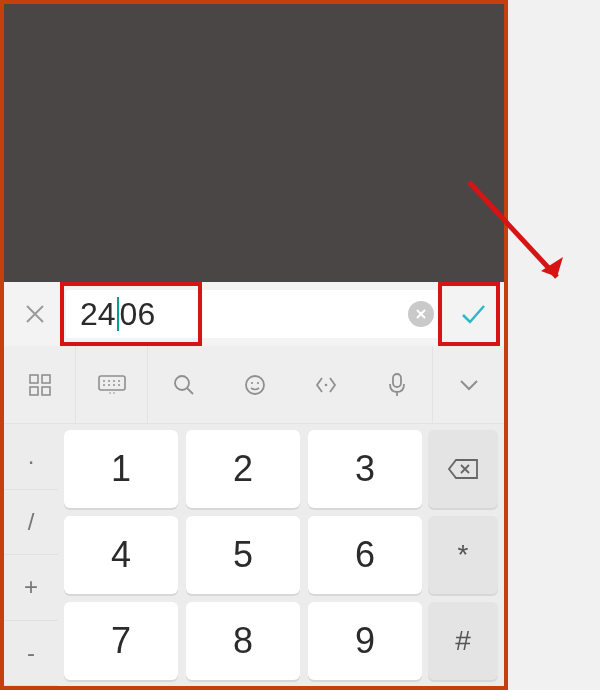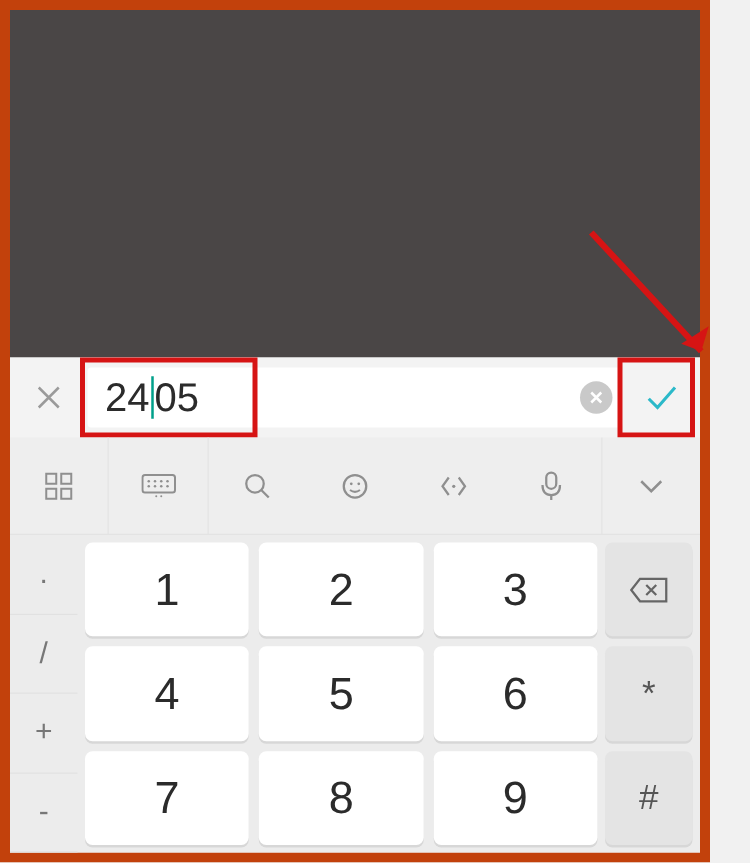--- a/index.html
+++ b/index.html
@@ -1,17 +1,17 @@
 <!DOCTYPE html>
 <html><head>
 <meta charset="utf-8">
 <style>
   *{box-sizing:border-box;margin:0;padding:0;font-family:Arial,Helvetica,sans-serif;-webkit-user-select:none;user-select:none}
   html,body{width:600px;height:690px;overflow:hidden;background:#f1f1f1}
-  .frame{position:relative;width:568px;height:690px;border:8px solid #c2410c}
+  .frame{position:relative;width:508px;height:690px;border:4px solid #c2410c}
   .dark{position:absolute;left:0;top:0;right:0;height:278px;background:#4a4646}
   .bar{position:absolute;left:0;top:278px;right:0;height:64px;background:#f3f3f3;display:flex;align-items:center}
   .close-x{width:62px;height:64px;display:flex;align-items:center;justify-content:center;color:#9a9a9a}
   .input{position:relative;flex:1;height:48px;background:#fff;border-radius:3px;display:flex;align-items:center;padding:0 44px 0 14px;font-size:32px;color:#2b2b2b}
   .caret{display:inline-block;width:2px;height:34px;background:#00a08a;vertical-align:middle;margin:0 1px;animation:b 1s steps(1) infinite}
   @keyframes b{50%{opacity:0}}
   .clear{position:absolute;right:8px;top:50%;transform:translateY(-50%);width:26px;height:26px;border-radius:50%;background:#c9c9c9;display:flex;align-items:center;justify-content:center}
   .confirm{width:62px;height:64px;display:flex;align-items:center;justify-content:center}
   .hl-input{position:absolute;left:56px;top:278px;width:142px;height:64px;border:4px solid #d61414;pointer-events:none}
   .hl-confirm{position:absolute;right:4px;top:278px;width:62px;height:64px;border:4px solid #d61414;pointer-events:none}
@@ -36,21 +36,21 @@
 
   <div class="bar">
     <div class="close-x">
       <svg width="24" height="24" viewBox="0 0 24 24">
           <path d="M4 4 L20 20 M20 4 L4 20" stroke="#9a9a9a" stroke-width="2"></path>
         </svg>
     </div>
     <div class="input">
       <span>24</span>
       <span class="caret"></span>
-      <span>05</span>
+      <span>06</span>
       <div class="clear">
         <svg width="12" height="12" viewBox="0 0 12 12">
             <path d="M2 2 L10 10 M10 2 L2 10" stroke="#fff" stroke-width="2"></path>
           </svg>
       </div>
     </div>
     <div class="confirm">
       <svg width="30" height="30" viewBox="0 0 30 30">
           <path d="M5 16 L12 23 L26 7" stroke="#2bb9c9" stroke-width="2.5" fill="none"></path>
         </svg>

